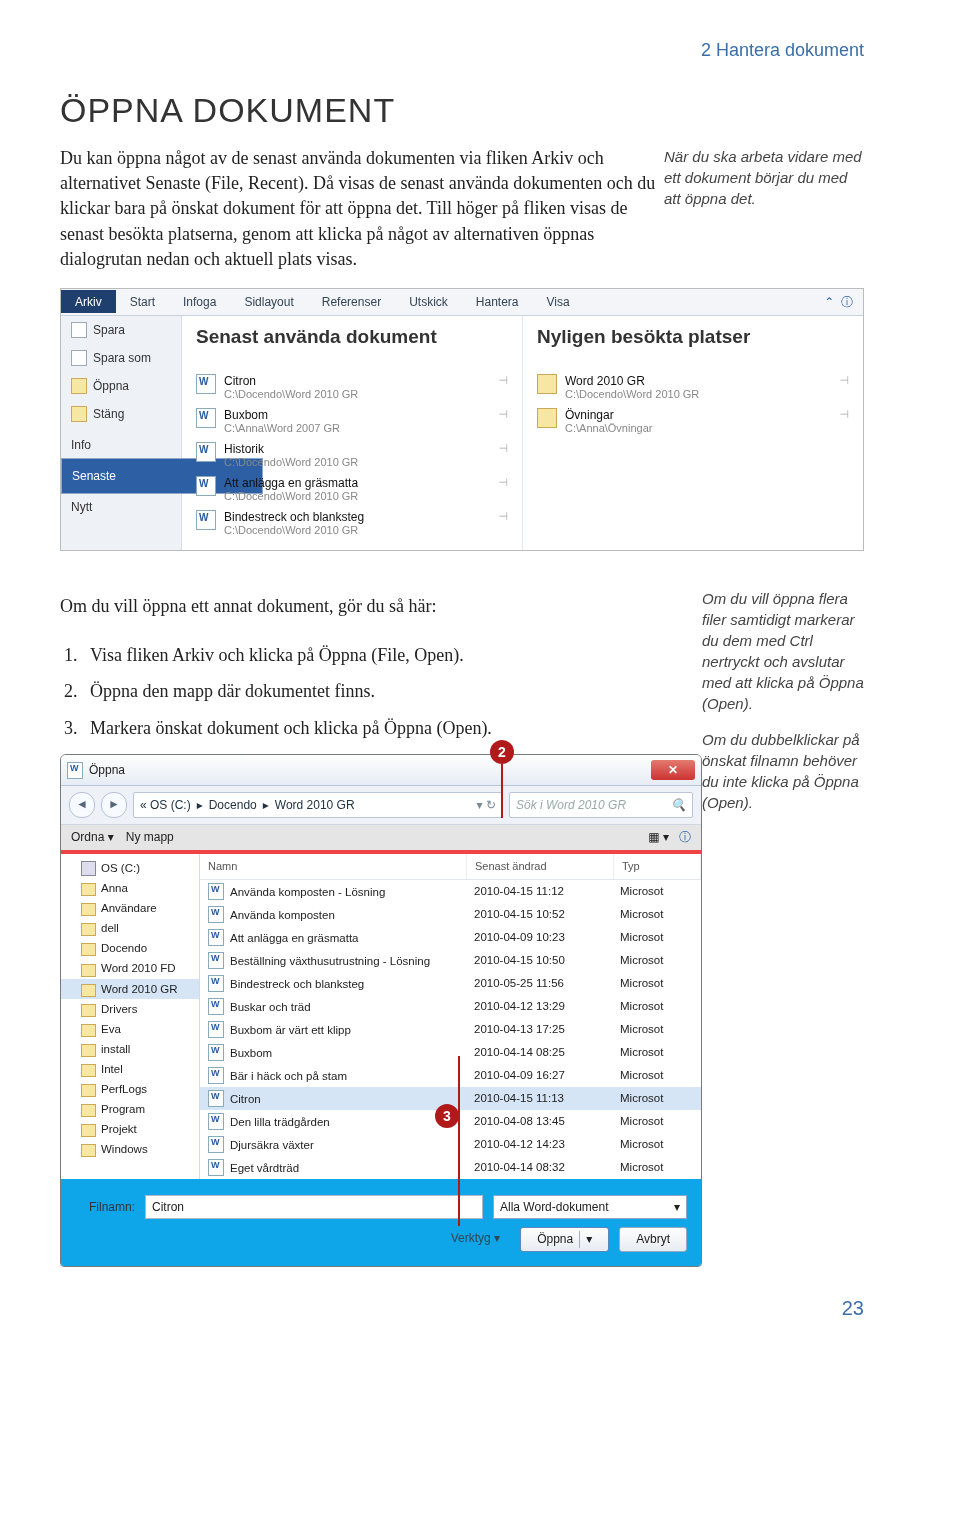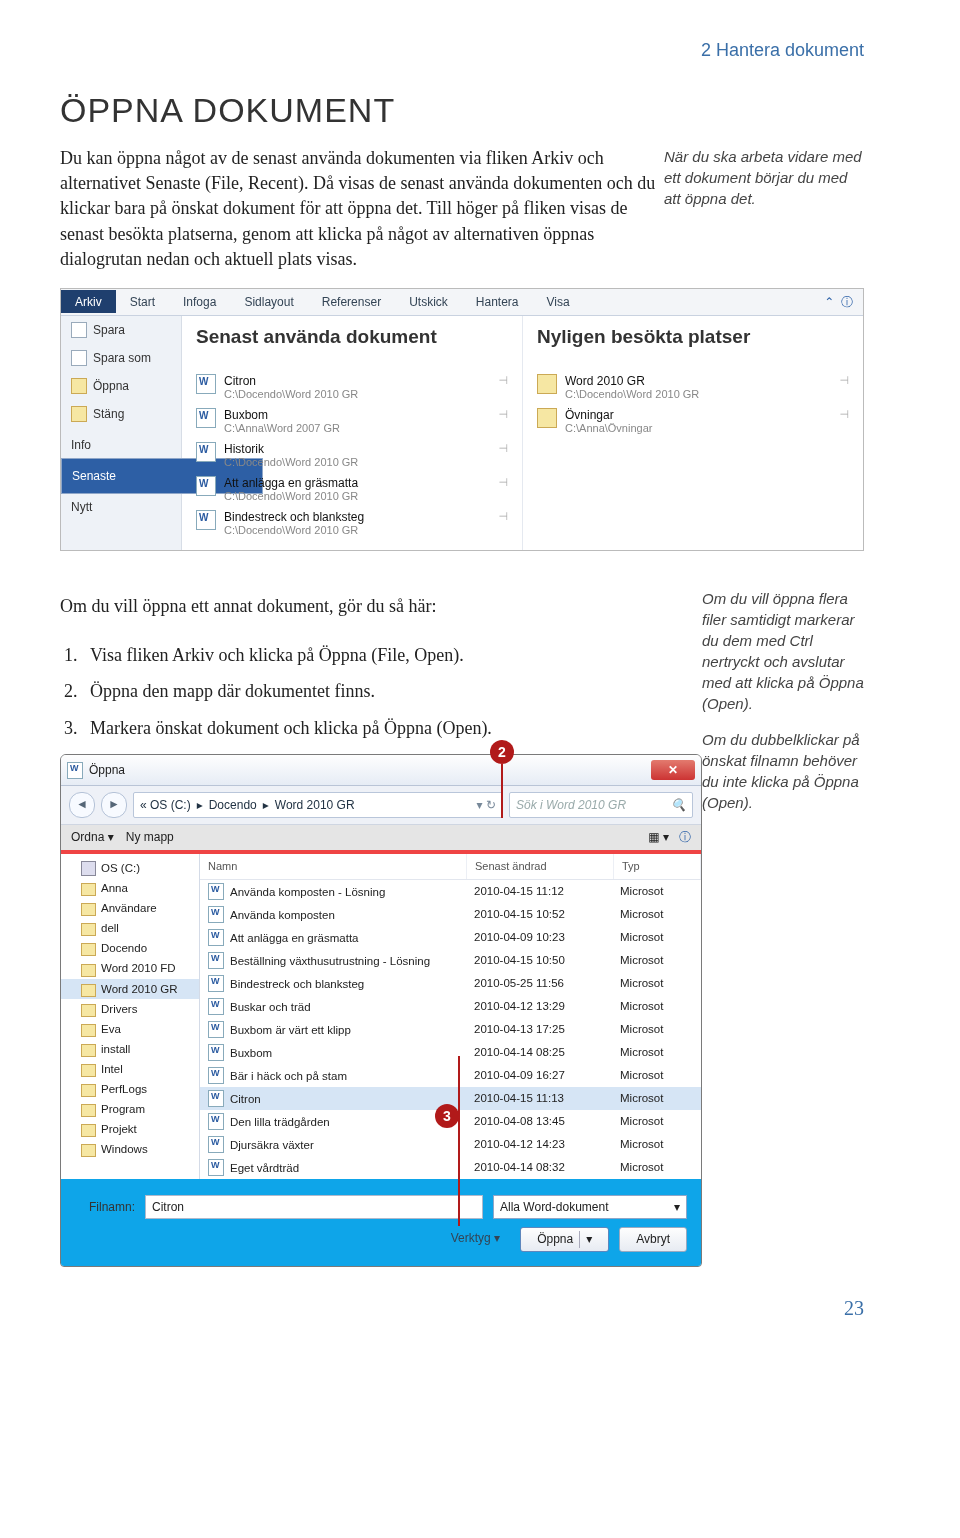--- a/index.html
+++ b/index.html
@@ -62,21 +62,21 @@
   .ftr{padding:10px 14px 14px;background:#0ea5e9;border-top:6px solid #0ea5e9}
   .frow{display:flex;align-items:center;gap:10px;margin-bottom:8px}
   .frow label{width:60px;text-align:right;color:#333}
   .fld{flex:1;background:#fff;border:1px solid #aeb9cc;height:22px;padding:0 6px;display:flex;align-items:center}
   .sel{width:180px;background:#fff;border:1px solid #8ea6c8;height:22px;padding:0 6px;display:flex;align-items:center;justify-content:space-between}
   .btns{display:flex;justify-content:flex-end;gap:10px}
   .btn{border:1px solid #9aa9c0;background:linear-gradient(#fefefe,#e7ebf2);padding:3px 16px;border-radius:3px;display:flex;align-items:center;gap:6px}
   .btn.primary{border-color:#5e87bd}
   .reddot{position:absolute;width:24px;height:24px;border-radius:50%;background:#b11a1a;color:#fff;font:bold 14px Arial;display:flex;align-items:center;justify-content:center;z-index:5}
   .redline{position:absolute;background:#b11a1a;z-index:4}
-  .pgnum{text-align:right;font-family:Liberation Serif, serif;color:#3a6fa8;font-size:20px;margin-top:30px}
+  .pgnum{text-align:right;font-family:Liberation Sans, sans-serif;color:#3a6fa8;font-size:20px;margin-top:30px}
 </style>
 </head>
 <body>
 
 <div class="page">
   <div class="hdr">2 Hantera dokument</div>
   <h1>ÖPPNA DOKUMENT</h1>
 
   <div class="cols">
     <div class="maincol">Du kan öppna något av de senast använda dokumenten via fliken Arkiv och alternativet Senaste (File, Recent). Då visas de senast använda dokumenten och du klickar bara på önskat dokument för att öppna det. Till höger på fliken visas de senast besökta platserna, genom att klicka på något av alternativen öppnas dialogrutan nedan och aktuell plats visas.</div>

